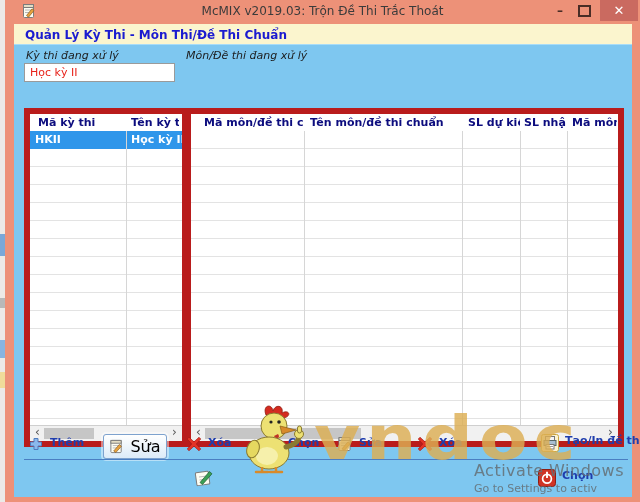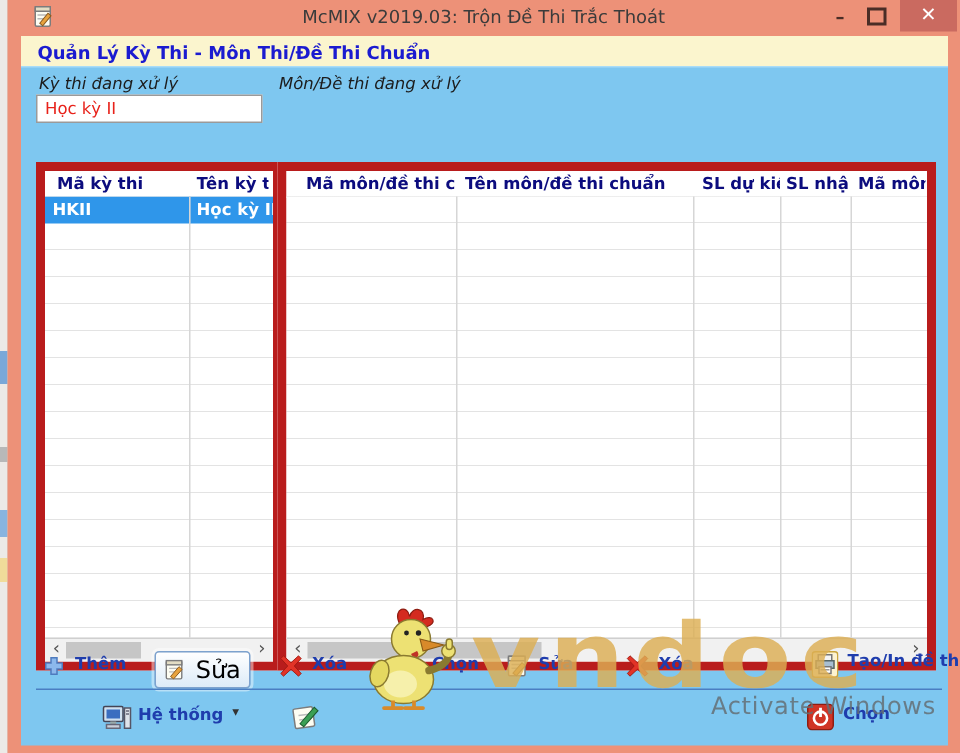--- a/index.html
+++ b/index.html
@@ -201,35 +201,20 @@
             <rect x="3" y="6.5" width="12" height="5" fill="#a8bfd2" stroke="#566"></rect>
             <rect x="5" y="10.5" width="8" height="4.5" fill="#fff" stroke="#777"></rect>
             <line x1="6" y1="12.5" x2="12" y2="12.5" stroke="#999"></line>
           </svg>
         </span>
         <span class="lbl">Tạo/In đề thi</span>
       </div>
 
       <div class="separator"></div>
 
-      <div class="act" style="left:54px;top:425px;">
-        <span class="icon18">
-          <svg viewBox="0 0 20 18" width="20" height="18">
-            <rect x="1" y="1" width="13" height="10" rx="1" fill="#cfe0f0" stroke="#445"></rect>
-            <rect x="3" y="3" width="9" height="6" fill="#3a6ec0"></rect>
-            <rect x="5.5" y="11" width="4" height="2" fill="#9aa"></rect>
-            <rect x="3" y="13" width="9" height="2.5" fill="#c9cfda" stroke="#667"></rect>
-            <rect x="15" y="2" width="4" height="13.5" fill="#dee3ea" stroke="#556"></rect>
-            <line x1="16" y1="4" x2="18" y2="4" stroke="#667"></line>
-              <line x1="16" y1="6" x2="18" y2="6" stroke="#667"></line>
-          </svg>
-        </span>
-        <span class="lbl">Hệ thống</span>
-        <span style="font-size:9px;color:#333;">▾</span>
-      </div>
       <div class="act" style="left:180px;top:424px;">
         <span class="icon18">
           <svg viewBox="0 0 20 18" width="20" height="18">
             <rect x="2" y="3" width="13" height="13" rx="1" fill="#fdfdf2" stroke="#7c7c7c" transform="rotate(-8 8 9)"></rect>
             <line x1="5" y1="8" x2="13" y2="7" stroke="#bbb"></line>
               <line x1="5.5" y1="11" x2="13.5" y2="10" stroke="#bbb"></line>
             <path d="M6 13.5 L15.5 2.5 L18 4.8 L8.5 15.5 Z" fill="#3aa055" stroke="#1c5c30" stroke-width="0.7"></path>
           </svg>
         </span>
       </div>
@@ -257,17 +242,18 @@
         <path d="M50 44 C58 42 63 38 63 33" fill="none" stroke="#8a7a30" stroke-width="5" stroke-linecap="round"></path>
         <circle cx="63" cy="31" r="4.5" fill="#EDE173" stroke="#8a7a30"></circle>
         <rect x="61.5" y="23" width="4" height="7" rx="2" fill="#EDE173" stroke="#8a7a30"></rect>
         <line x1="26" y1="64" x2="26" y2="69" stroke="#D88A2A" stroke-width="2.5"></line>
         <line x1="40" y1="64" x2="40" y2="69" stroke="#D88A2A" stroke-width="2.5"></line>
         <path d="M20 69 L32 69 M34 69 L46 69" stroke="#D88A2A" stroke-width="2.5" stroke-linecap="round"></path>
       </svg>
       <div class="wm-vndoc">vndoc</div>
       <div class="wm-activate">
         <div class="l1">Activate Windows</div>
+        <div class="l2">Go to Settings to activ</div>
       </div>
 
     </div>
   </div>
 </div>
 
 </body></html>

